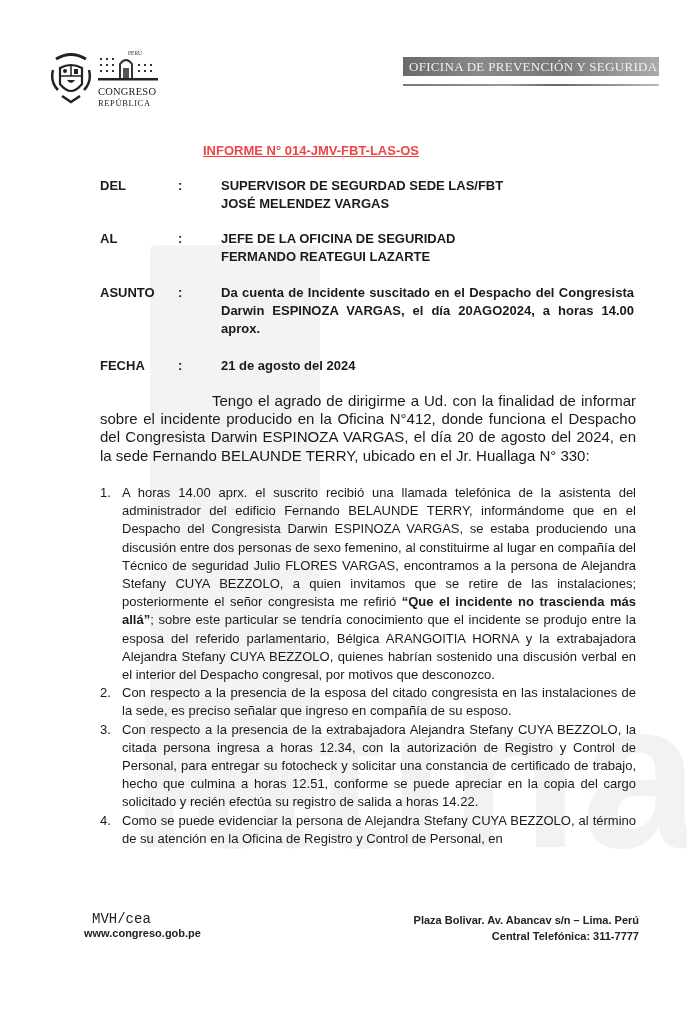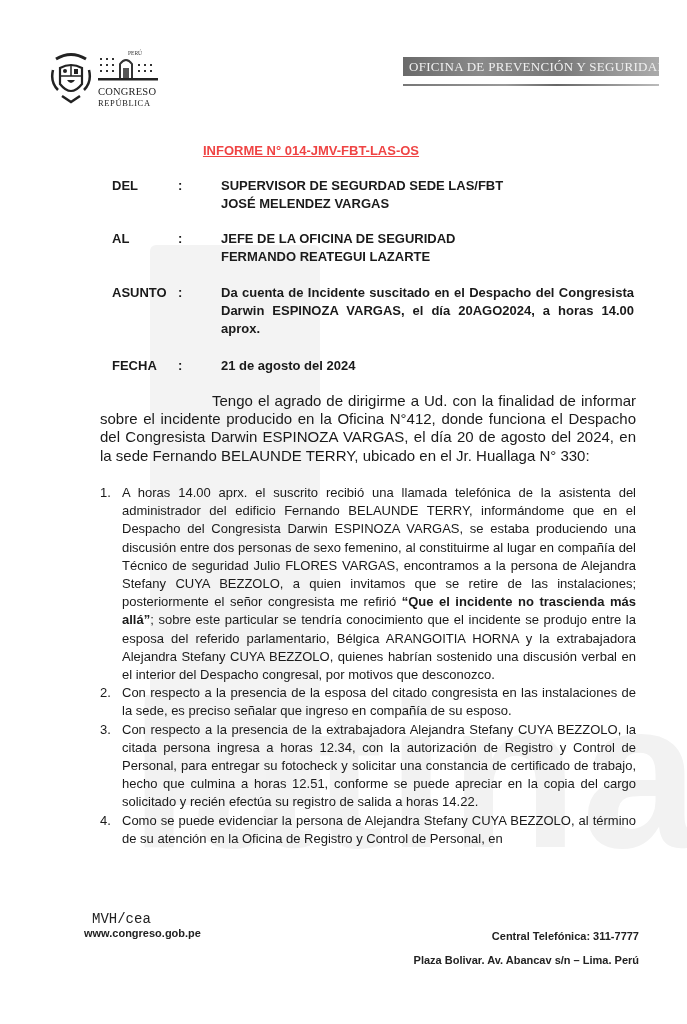--- a/index.html
+++ b/index.html
@@ -45,21 +45,21 @@
       background: linear-gradient(90deg,#777,#999 40%,#666 60%,#bbb);
     }
 
     .title {
       position: absolute; left: 0; width: 622px; top: 143px; text-align: center;
       font-weight: bold; font-size: 13px; text-decoration: underline; color: #ef4444;
     }
     .title span { position: relative; left: 0; }
 
     .hdr-row { position: absolute; left: 100px; font-size: 13px; font-weight: bold; line-height: 18px; }
-    .hdr-label { position: absolute; left: 12px; top: 0; width: 80px; }
+    .hdr-label { position: absolute; left: 0; top: 0; width: 80px; }
     .hdr-colon { position: absolute; left: 78px; top: 0; }
     .hdr-value { position: absolute; left: 121px; top: 0; width: 420px; }
     .hdr-value.justify { text-align: justify; text-align-last: left; width: 413px; }
 
     .body-text {
       position: absolute; left: 100px; width: 536px; font-size: 15px; line-height: 18.2px;
       text-align: justify; color: #1a1a1a;
     }
     .intro { top: 392px; }
     .intro .indent { display: inline-block; width: 112px; }
@@ -69,21 +69,21 @@
     .list-num { position: absolute; left: 0; top: 0; }
     .list-item b { font-weight: bold; }
 
     .footer-left-1 {
       position: absolute; left: 92px; top: 911px; font-family: Liberation Mono, monospace; font-size: 14px; color: #222;
     }
     .footer-left-2 {
       position: absolute; left: 48px; top: 927px; font-size: 11px; font-weight: bold; color: #222; margin-left: 36px;
     }
     .footer-right-1 {
-      position: absolute; right: 48px; top: 914px; font-size: 11px; font-weight: bold; color: #222; text-align: right; margin-top: 40px;
+      position: absolute; right: 48px; top: 914px; font-size: 11px; font-weight: bold; color: #222; text-align: right;
     }
     .footer-right-2 {
       position: absolute; right: 48px; top: 930px; font-size: 11px; font-weight: bold; color: #222; text-align: right;
     }
   </style>
 </head>
 <body>
 
 <div class="watermark-block"></div>
 <div class="watermark-text">latina</div>

